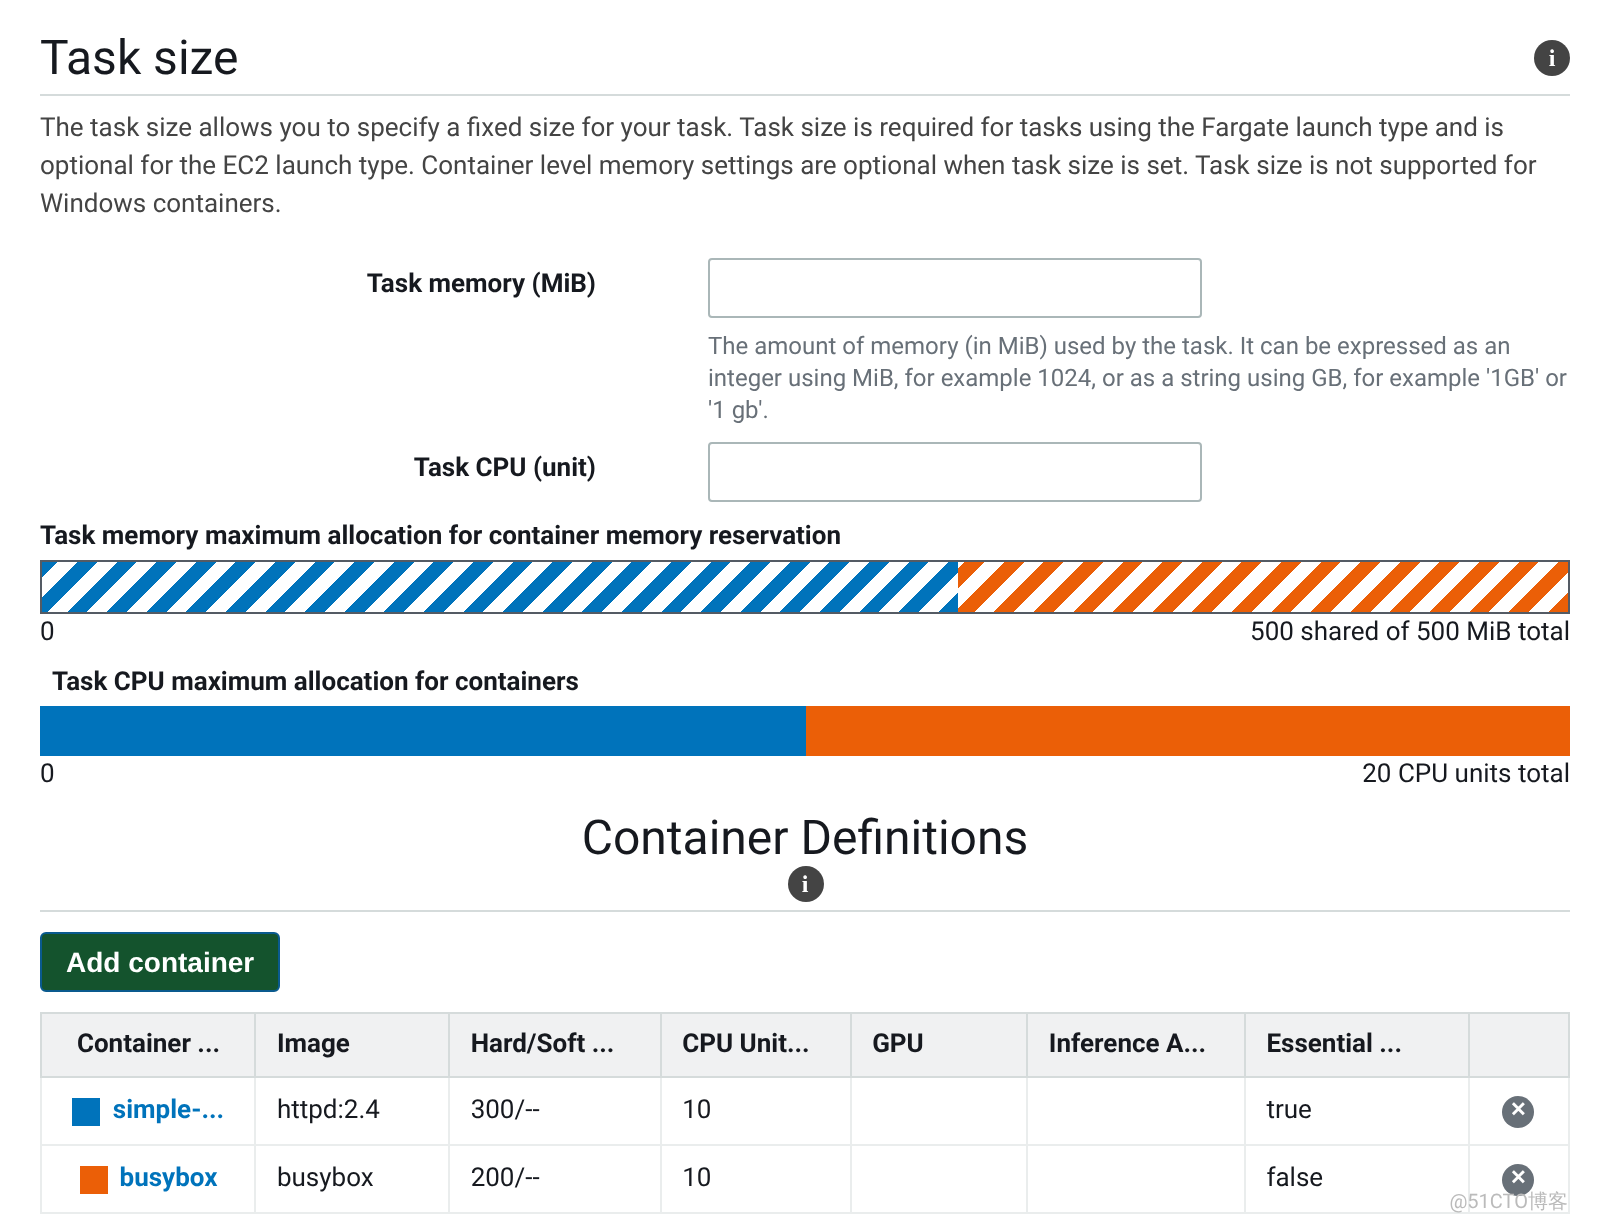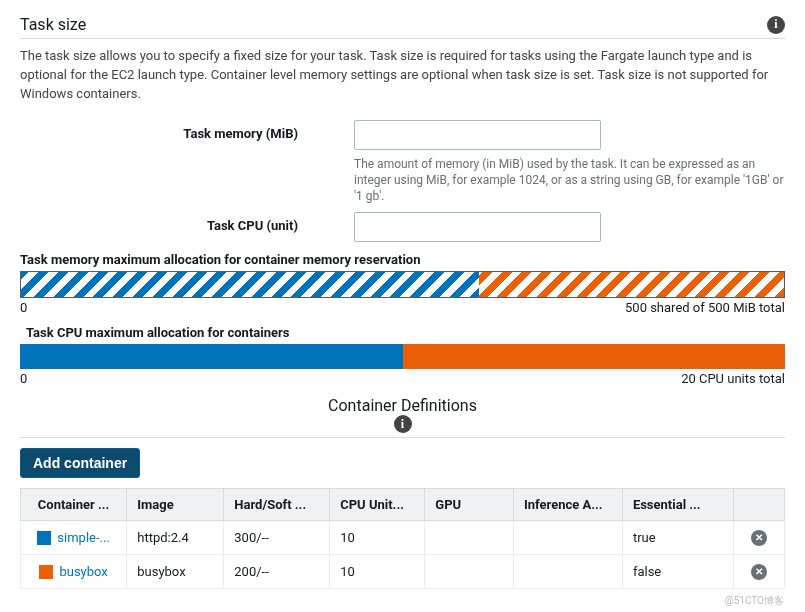--- a/index.html
+++ b/index.html
@@ -14,21 +14,21 @@
     }
     .section-heading {
       display:flex;
       align-items:center;
       justify-content:space-between;
       border-bottom:1px solid #d5dbdb;
       padding-bottom:4px;
       margin-bottom:8px;
     }
     .section-title{
-      font-size:16px;
+      font-size:24px;
       font-weight:400;
       color:#16191f;
     }
     .info-circle{
       width:18px;height:18px;border-radius:50%;
       background:#444;color:#fff;display:flex;align-items:center;justify-content:center;
       font-weight:bold;font-size:12px;font-family:Georgia,serif;
     }
     .desc{color:#444;line-height:1.45;margin:4px 0 16px;}
     .form-row{display:flex;align-items:flex-start;margin:8px 0 4px;}
@@ -47,28 +47,28 @@
     }
     .stripes-orange{
       height:100%;
       background: repeating-linear-gradient(-45deg,#eb5f07 0,#eb5f07 7px,#fff 7px,#fff 14px);
     }
     .bar-flex{display:flex;height:100%;}
     .solid-blue{background:#0073bb;height:100%;}
     .solid-orange{background:#eb5f07;height:100%;}
     .bar-captions{display:flex;justify-content:space-between;margin-top:2px;margin-bottom:6px;font-size:13px;}
     .add-btn{
-      background:#0c4a6e;color:#fff;border:1px solid #0a5a8e;border-radius:3px;
+      background:#14532d;color:#fff;border:1px solid #0a5a8e;border-radius:3px;
       padding:6px 12px;font-size:14px;font-weight:700;cursor:pointer;
     }
     table{width:100%;border-collapse:collapse;margin-top:10px;font-size:13px;}
     th{background:#f0f1f2;border:1px solid #d5dbdb;padding:8px 10px;text-align:left;font-weight:700;white-space:nowrap;overflow:hidden;text-overflow:ellipsis;}
     td{border:1px solid #eaeded;padding:8px 10px;white-space:nowrap;overflow:hidden;text-overflow:ellipsis;}
     .swatch{display:inline-block;width:14px;height:14px;vertical-align:middle;margin-right:6px;}
-    .link{color:#0073bb;}
+    .link{color:#0073bb;font-weight:bold;}
     .rm-icon{
       display:inline-flex;width:16px;height:16px;border-radius:50%;
       background:#687078;color:#fff;align-items:center;justify-content:center;
       font-size:10px;cursor:pointer;font-weight:bold;line-height:1;
     }
     .watermark{position:absolute;right:21px;bottom:4px;color:#bbb;font-size:10px;}
     .col-name{width:95px;text-align:center;}
     .col-image{width:95px;}
     .col-limits{width:95px;}
     .col-cpu{width:82px;}

